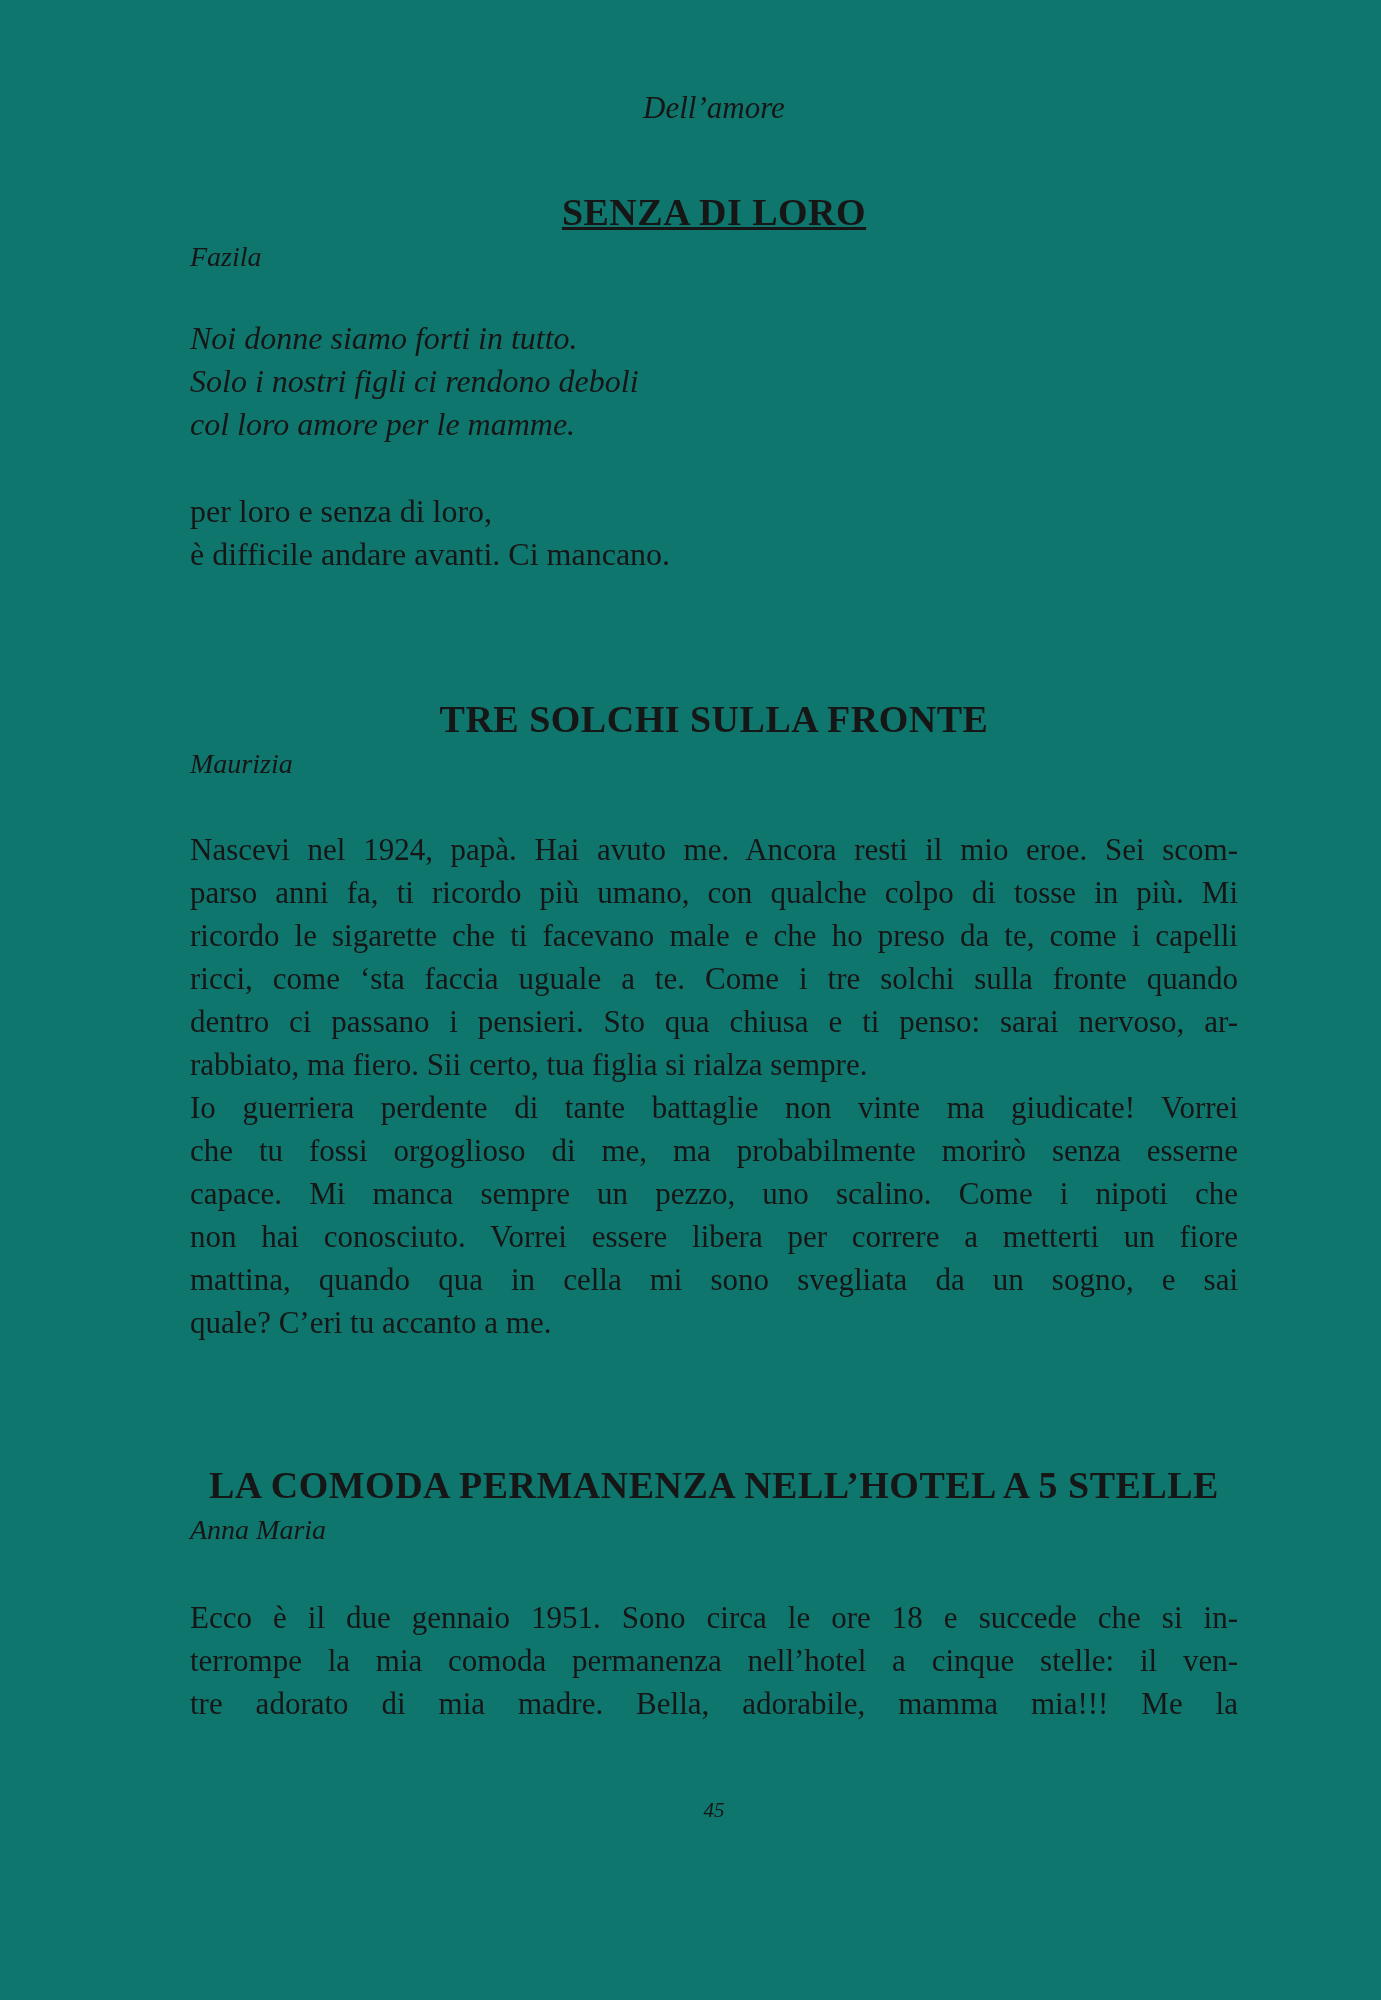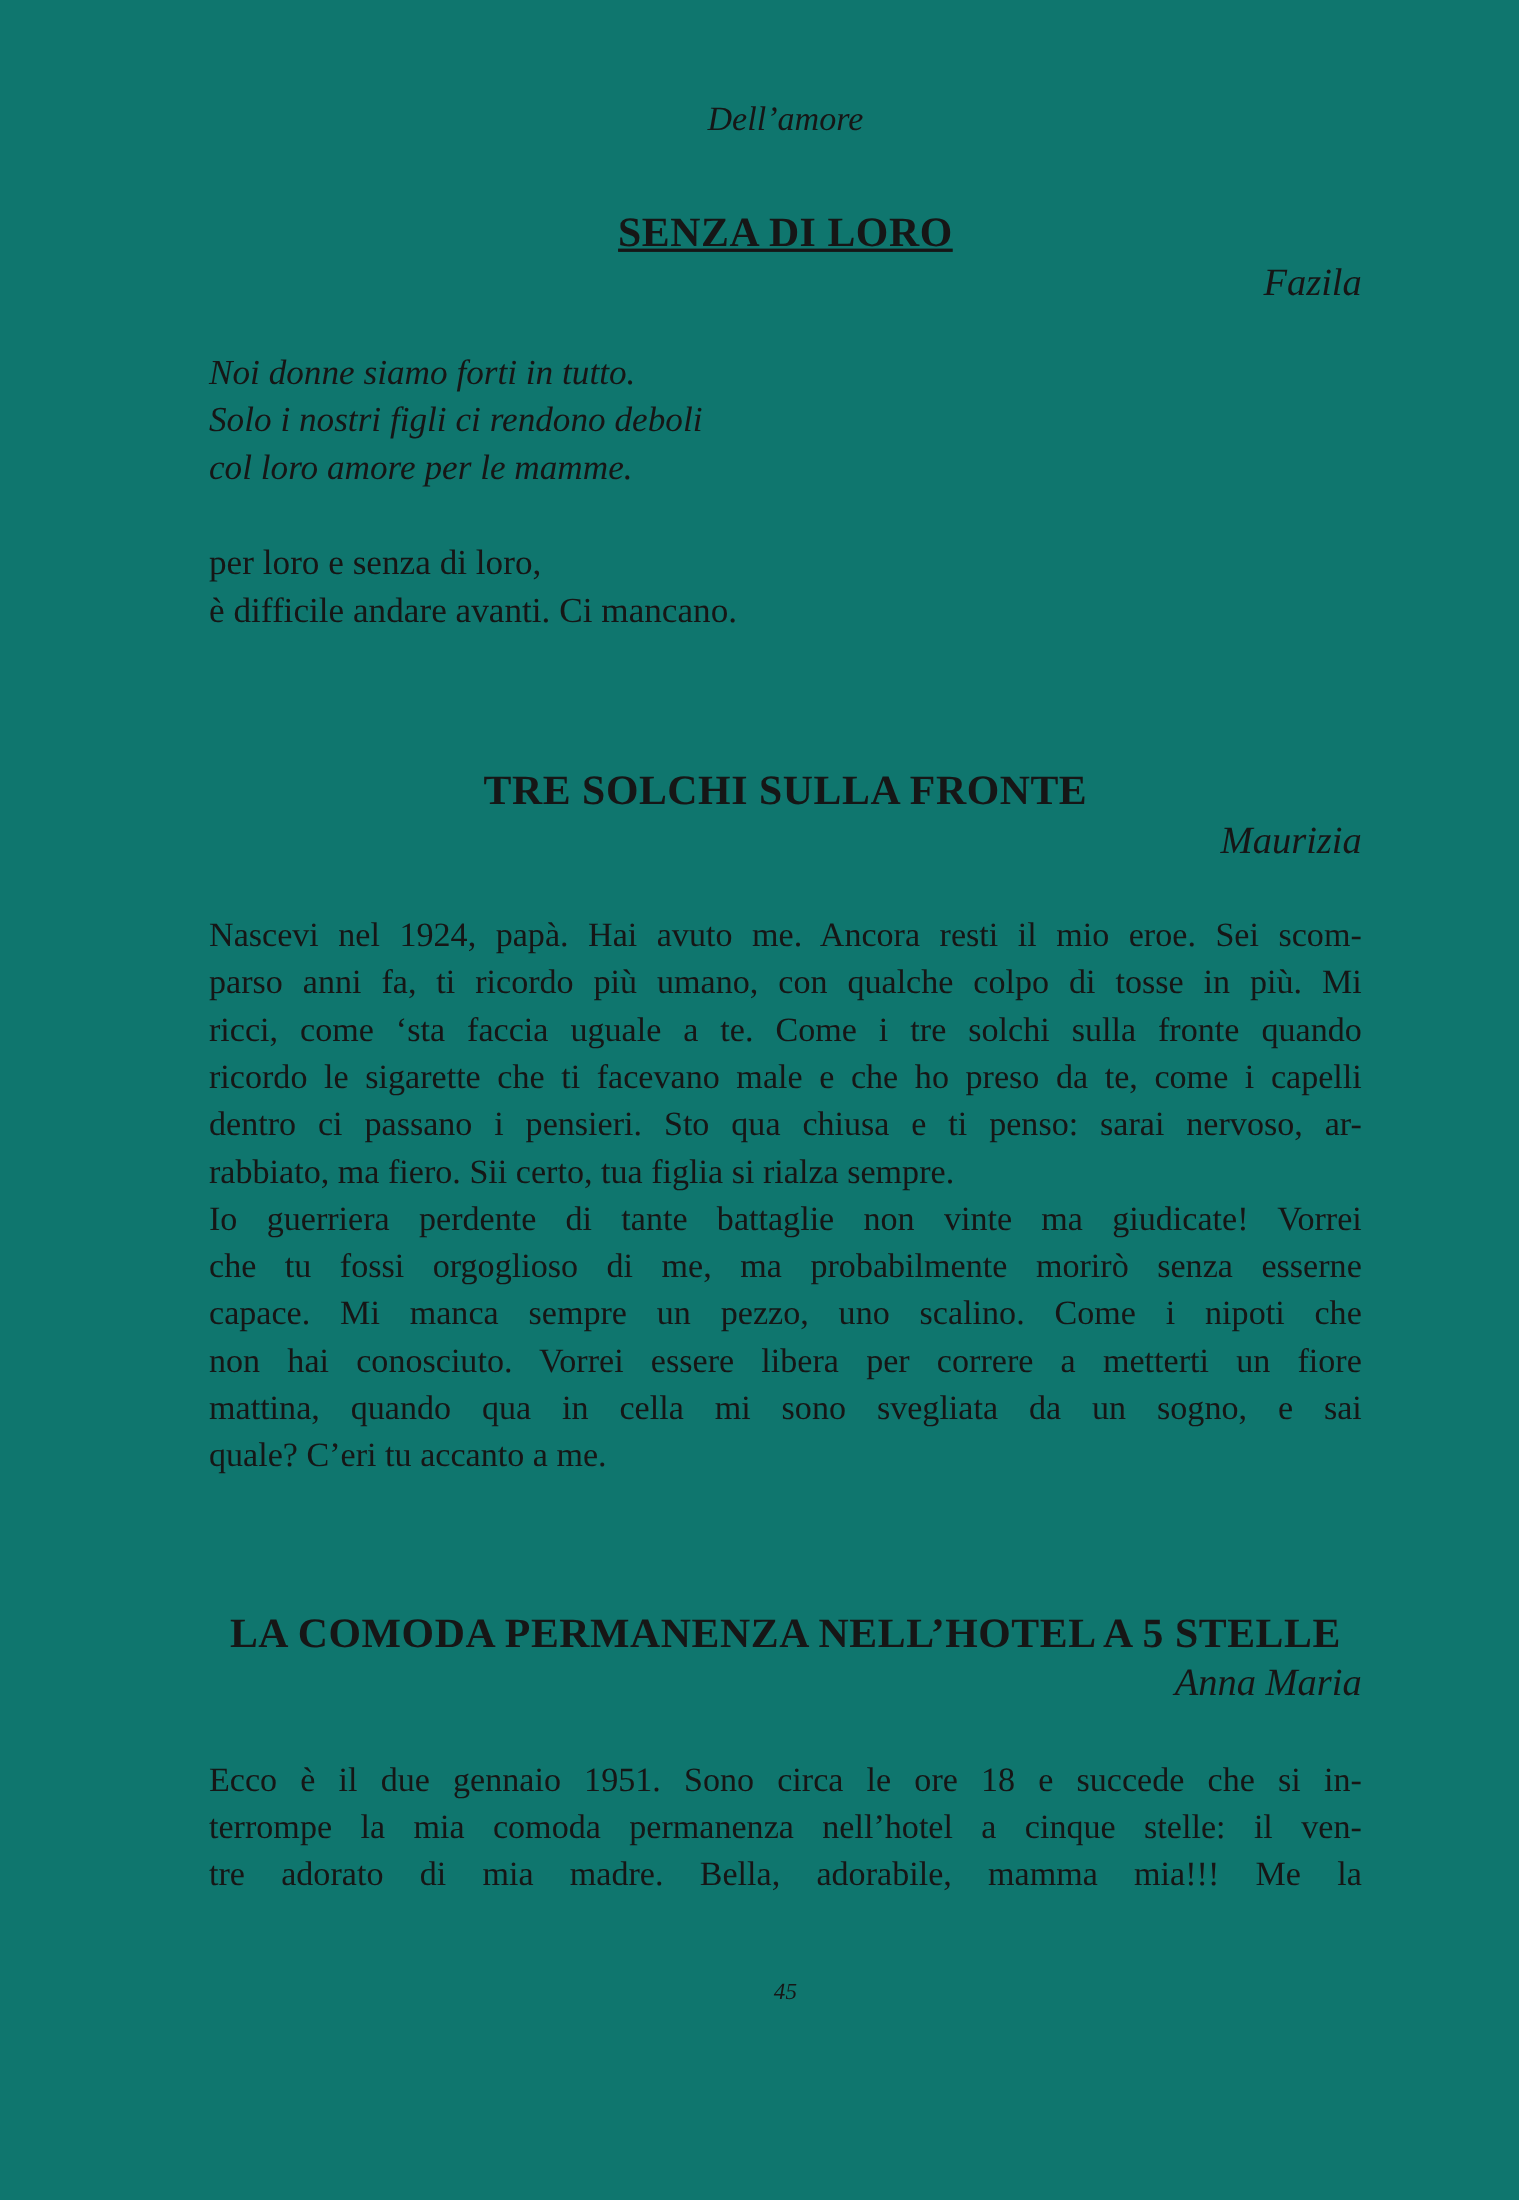--- a/index.html
+++ b/index.html
@@ -26,23 +26,23 @@
     line-height: 43px;
   }
   .poem-title {
     text-align: center;
     font-weight: bold;
     font-size: 38px;
     line-height: 46px;
     letter-spacing: 0.5px;
   }
   .poem-author {
-    text-align: right;
+    text-align: left;
     font-style: italic;
-    font-size: 35px;
+    font-size: 28px;
     line-height: 44px;
   }
   .stanza {
     font-size: 32px;
     line-height: 43px;
     text-align: left;
   }
   .paragraph {
     font-size: 31px;
     line-height: 43px;
@@ -89,22 +89,22 @@
       <div class="poem-line">per loro e senza di loro,</div>
       <div class="poem-line">è difficile andare avanti. Ci mancano.</div>
     </div>
 
   <div class="poem-title mt-title-2">TRE SOLCHI SULLA FRONTE</div>
   <div class="poem-author">Maurizia</div>
 
   <div class="paragraph mt-par-1">
       <div class="jline">Nascevi nel 1924, papà. Hai avuto me. Ancora resti il mio eroe. Sei scom-</div>
       <div class="jline">parso anni fa, ti ricordo più umano, con qualche colpo di tosse in più. Mi</div>
+      <div class="jline">ricordo le sigarette che ti facevano male e che ho preso da te, come i capelli</div>
       <div class="jline">ricci, come ‘sta faccia uguale a te. Come i tre solchi sulla fronte quando</div>
-      <div class="jline">ricordo le sigarette che ti facevano male e che ho preso da te, come i capelli</div>
       <div class="jline">dentro ci passano i pensieri. Sto qua chiusa e ti penso: sarai nervoso, ar-</div>
       <div class="jline jlast">rabbiato, ma fiero. Sii certo, tua figlia si rialza sempre.</div>
     </div>
 
   <div class="paragraph">
       <div class="jline">Io guerriera perdente di tante battaglie non vinte ma giudicate! Vorrei</div>
       <div class="jline">che tu fossi orgoglioso di me, ma probabilmente morirò senza esserne</div>
       <div class="jline">capace. Mi manca sempre un pezzo, uno scalino. Come i nipoti che</div>
       <div class="jline">non hai conosciuto. Vorrei essere libera per correre a metterti un fiore</div>
       <div class="jline">mattina, quando qua in cella mi sono svegliata da un sogno, e sai</div>

